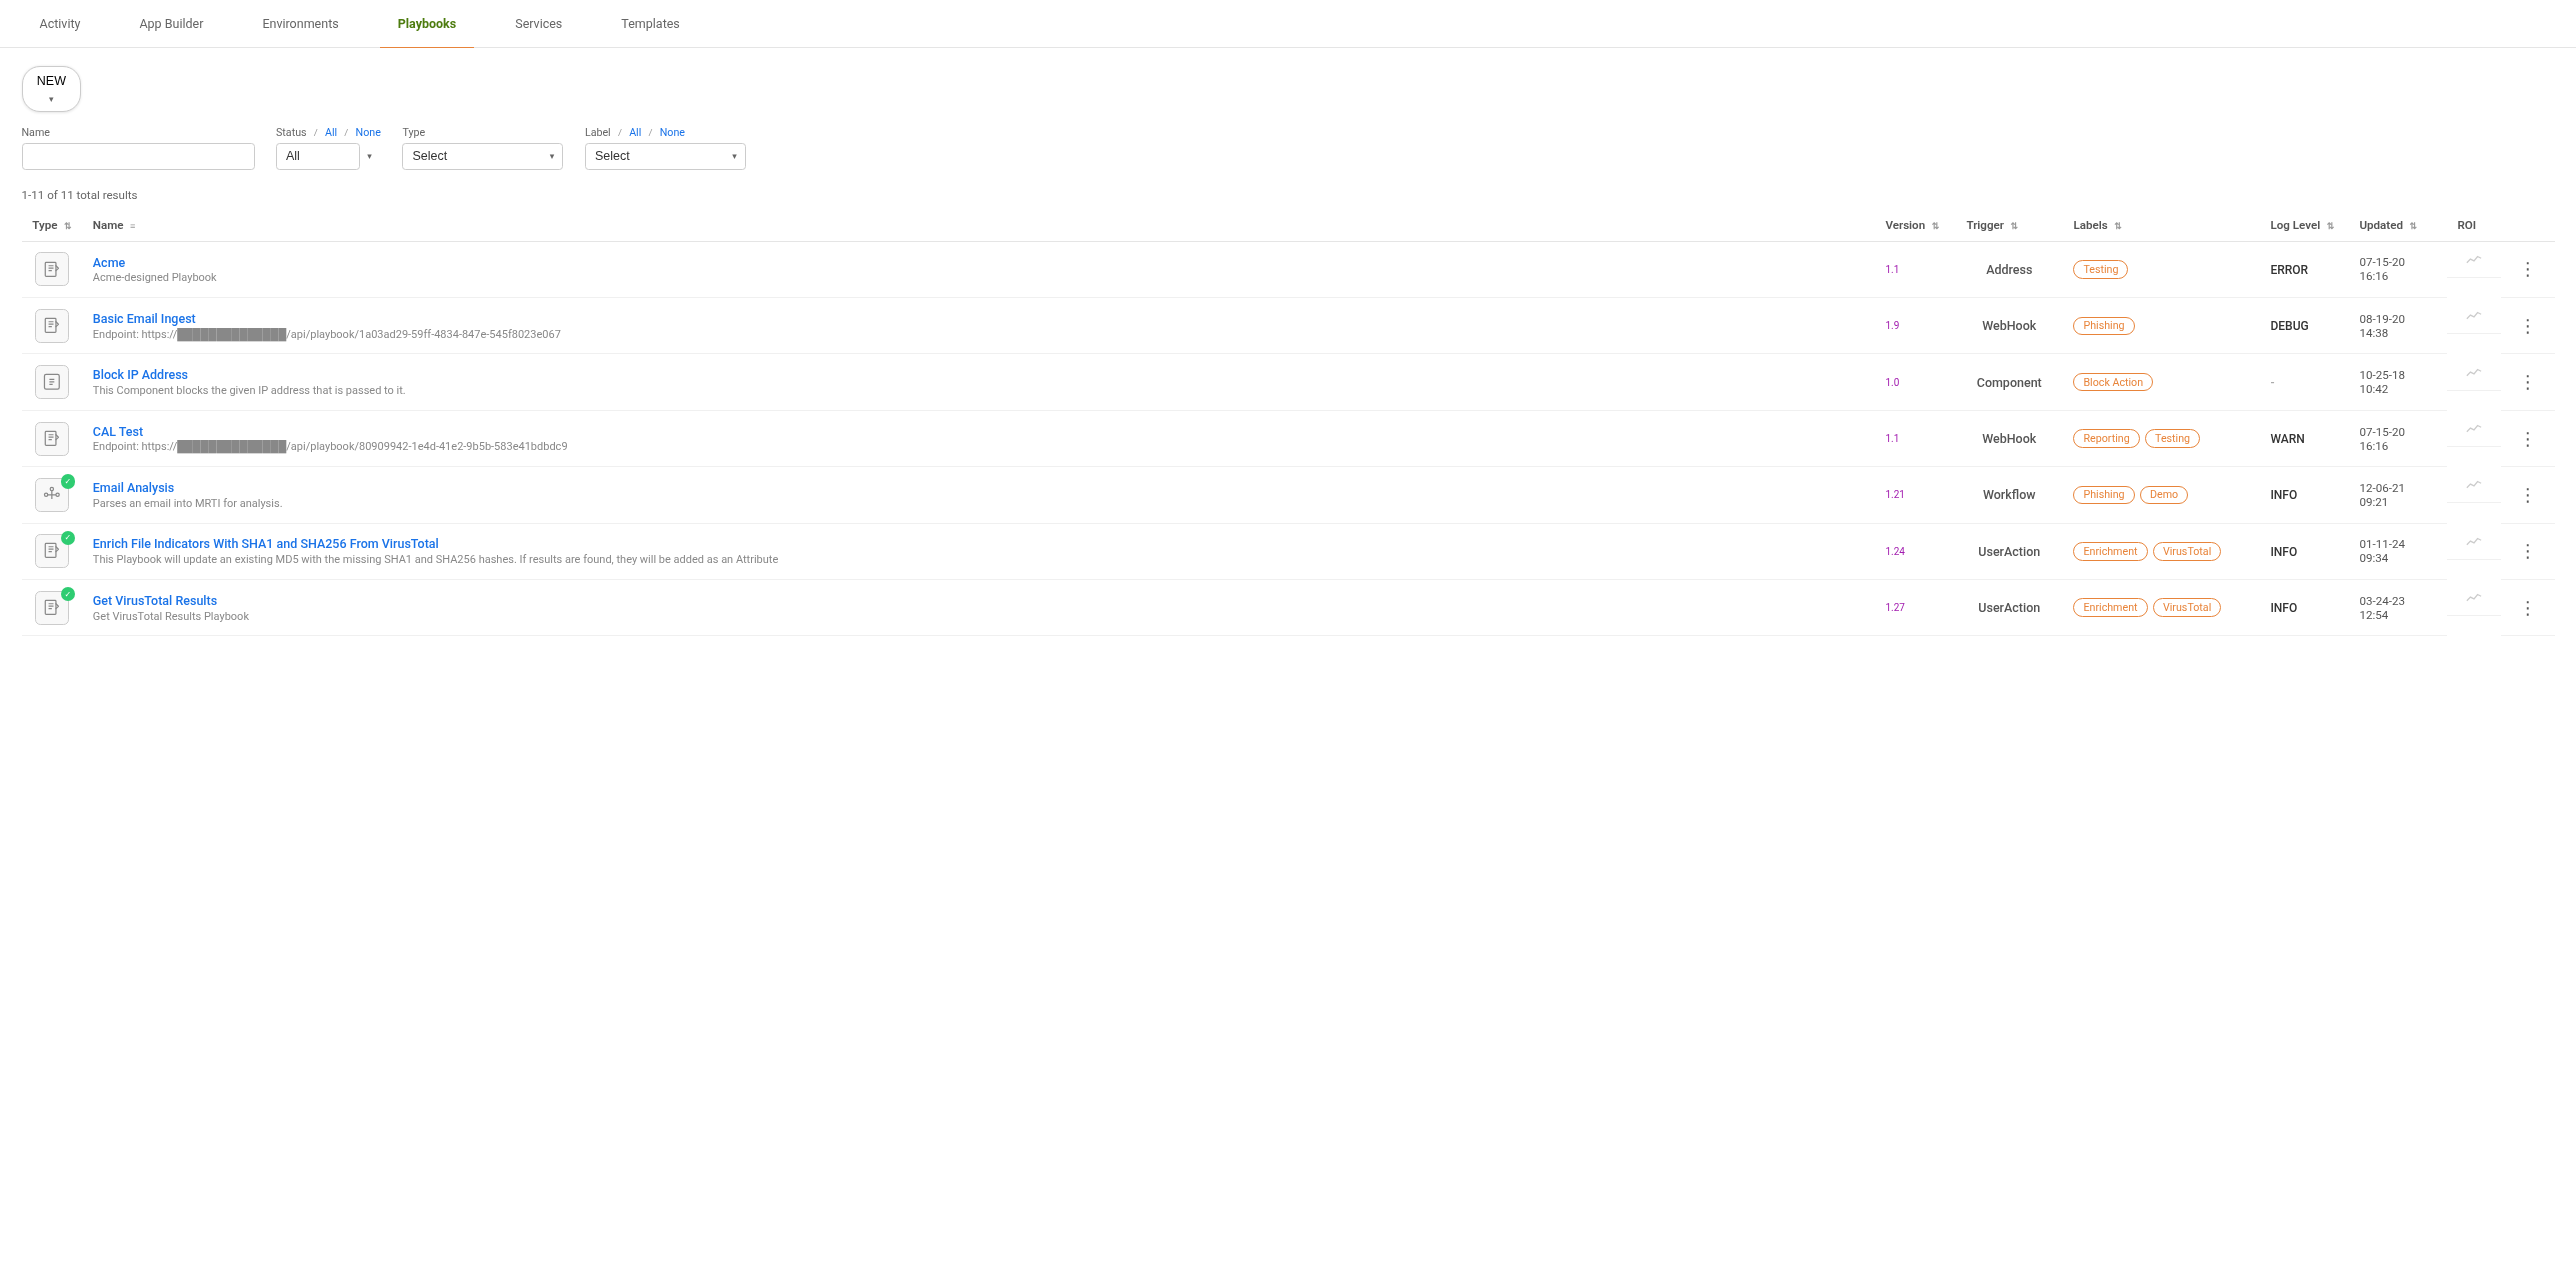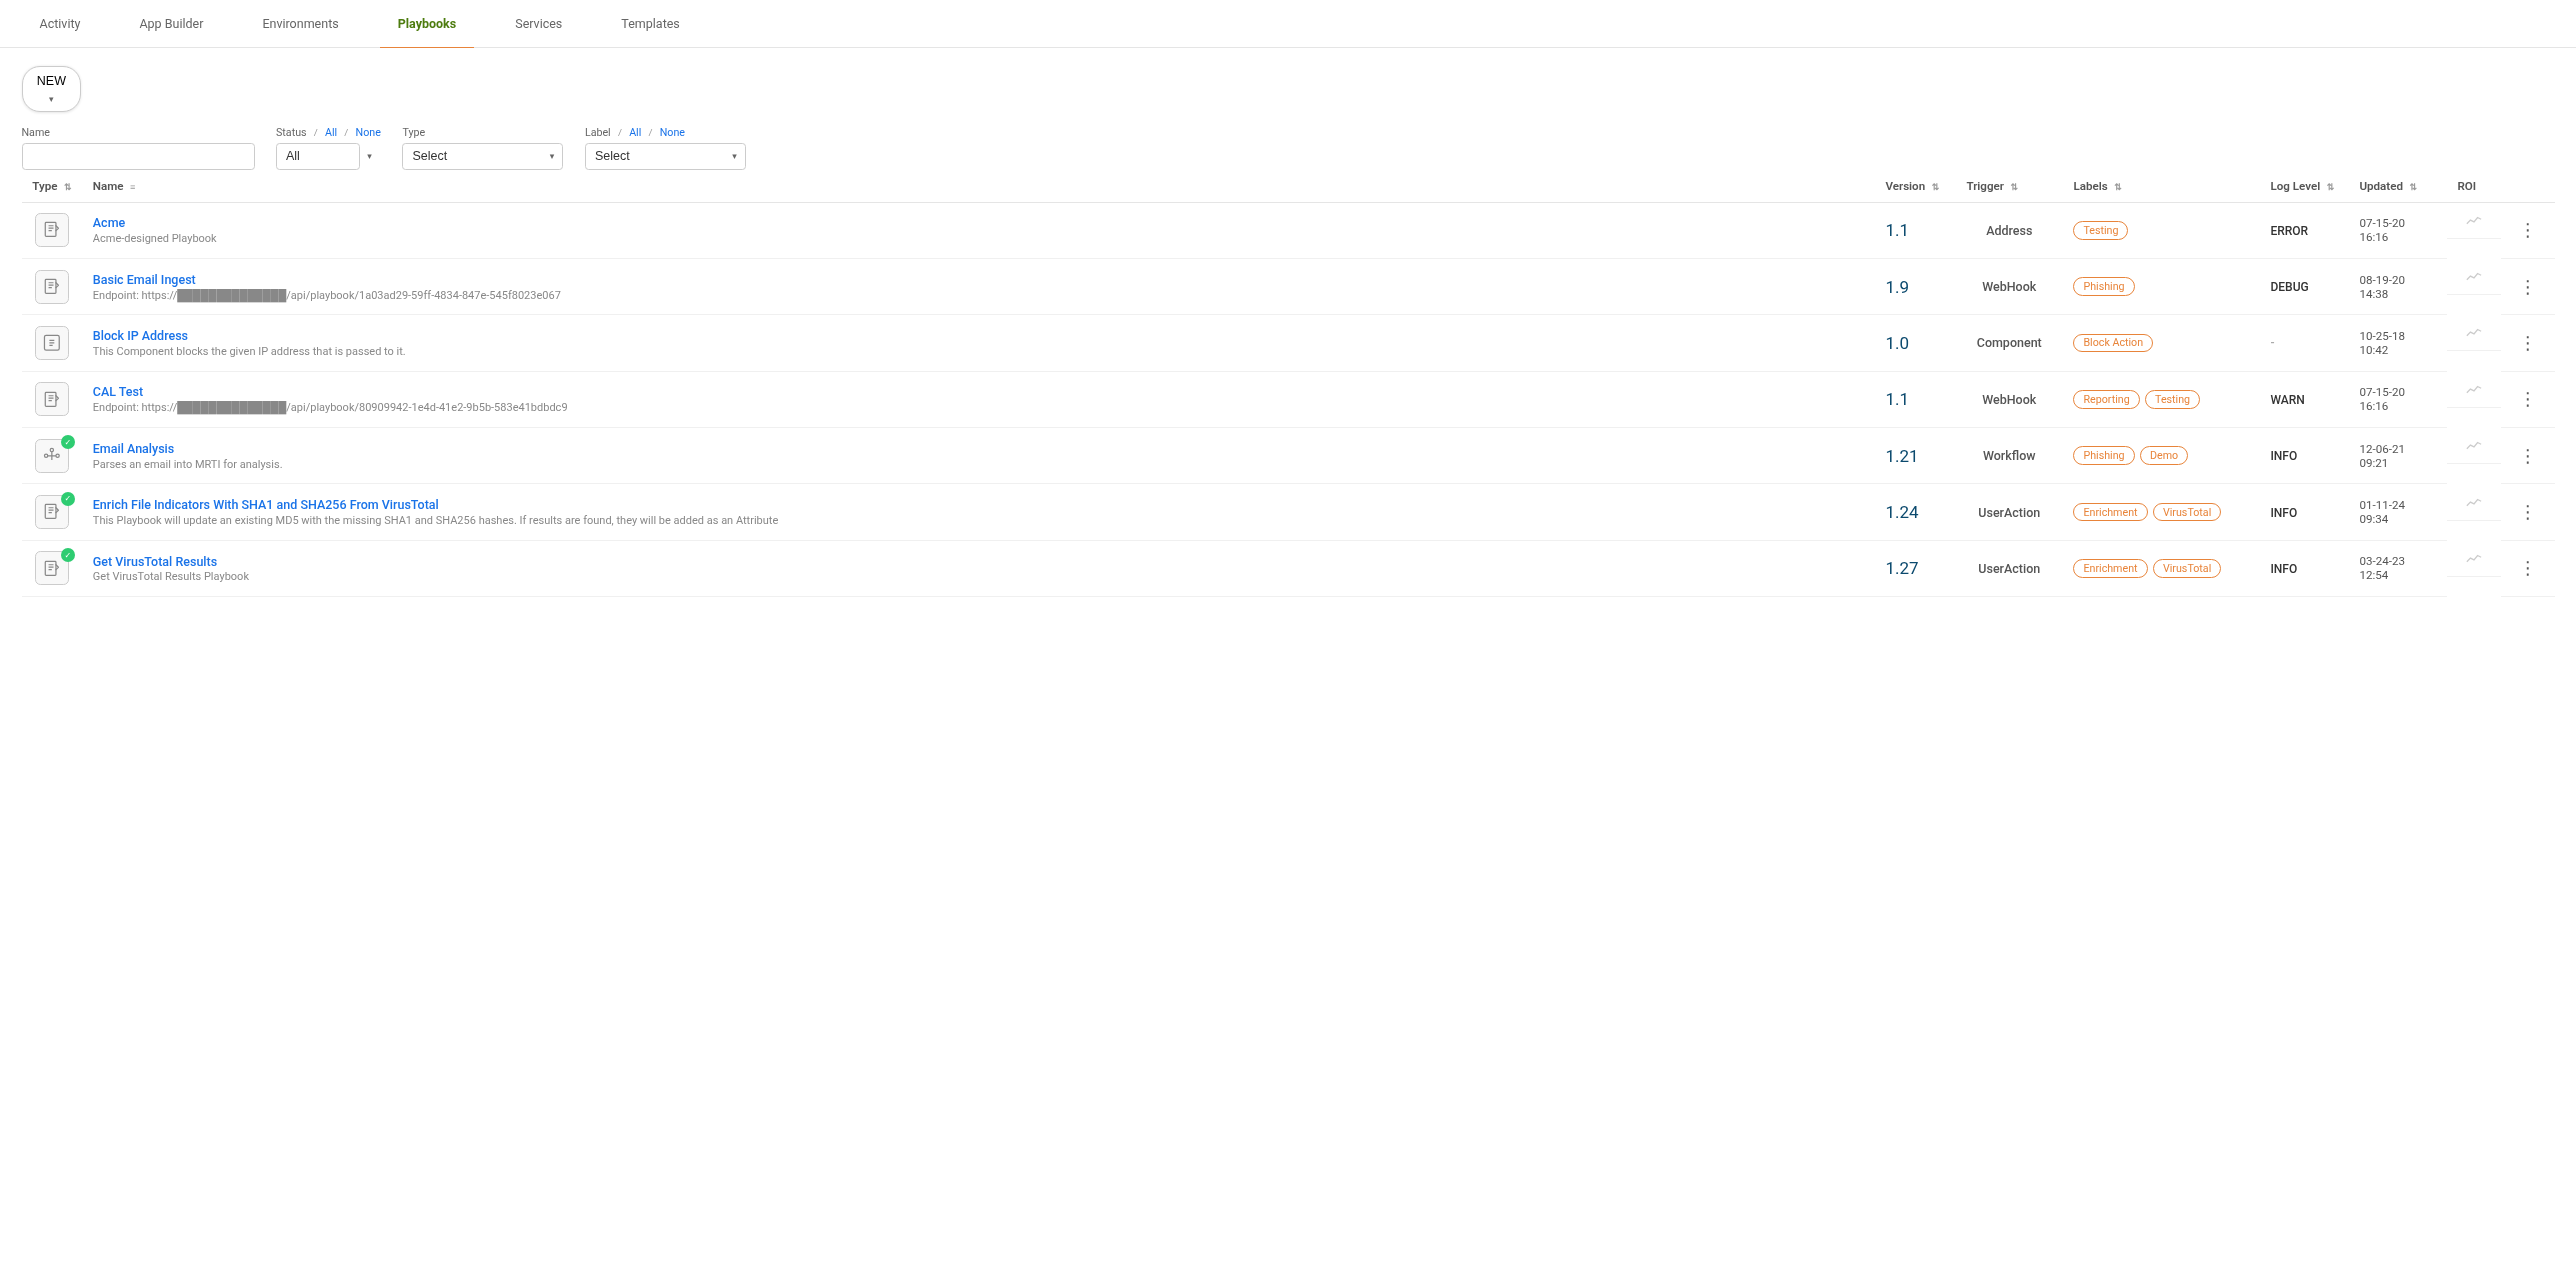--- a/index.html
+++ b/index.html
@@ -68,21 +68,21 @@
 
     
     .updated-cell { font-size: 11.6px; color: #555; }
 
     
     .roi-cell { display: flex; align-items: center; justify-content: center; color: #aaa; font-size: 14.3px; }
 
     
     .actions-btn { background: none; border: none; cursor: pointer; color: #555; font-size: 18px; padding: 3.6px 7.2px; border-radius: 3.6px; }
 
-    .version-cell { font-size: 17px; color: #0c4a6e; }
+    .version-cell { font-size: 10px; color: #a21caf; }
     .trigger-cell { font-size: 12.5px; color: #555; font-weight: 500; text-align: center; }
 
     .dash { color: #aaa; }
   </style>
 </head>
 <body>
 
 <nav>
   <div class="top-nav" id="nav-container">
       <div class="nav-item">Activity</div>
@@ -161,20 +161,21 @@
           <option>VirusTotal</option>
           <option>Block Action</option>
         </select>
         <span class="select-chevron">▾</span>
       </div>
     </div>
 
   </div>
 
   
+  <div class="results-count">1-11 of 11 total results</div>
 
   
   <table class="table">
     <thead>
       <tr>
         <th class="col-type">
           <span>Type</span>
           <span class="sort-icon">⇅</span>
         </th>
         <th class="col-name">

